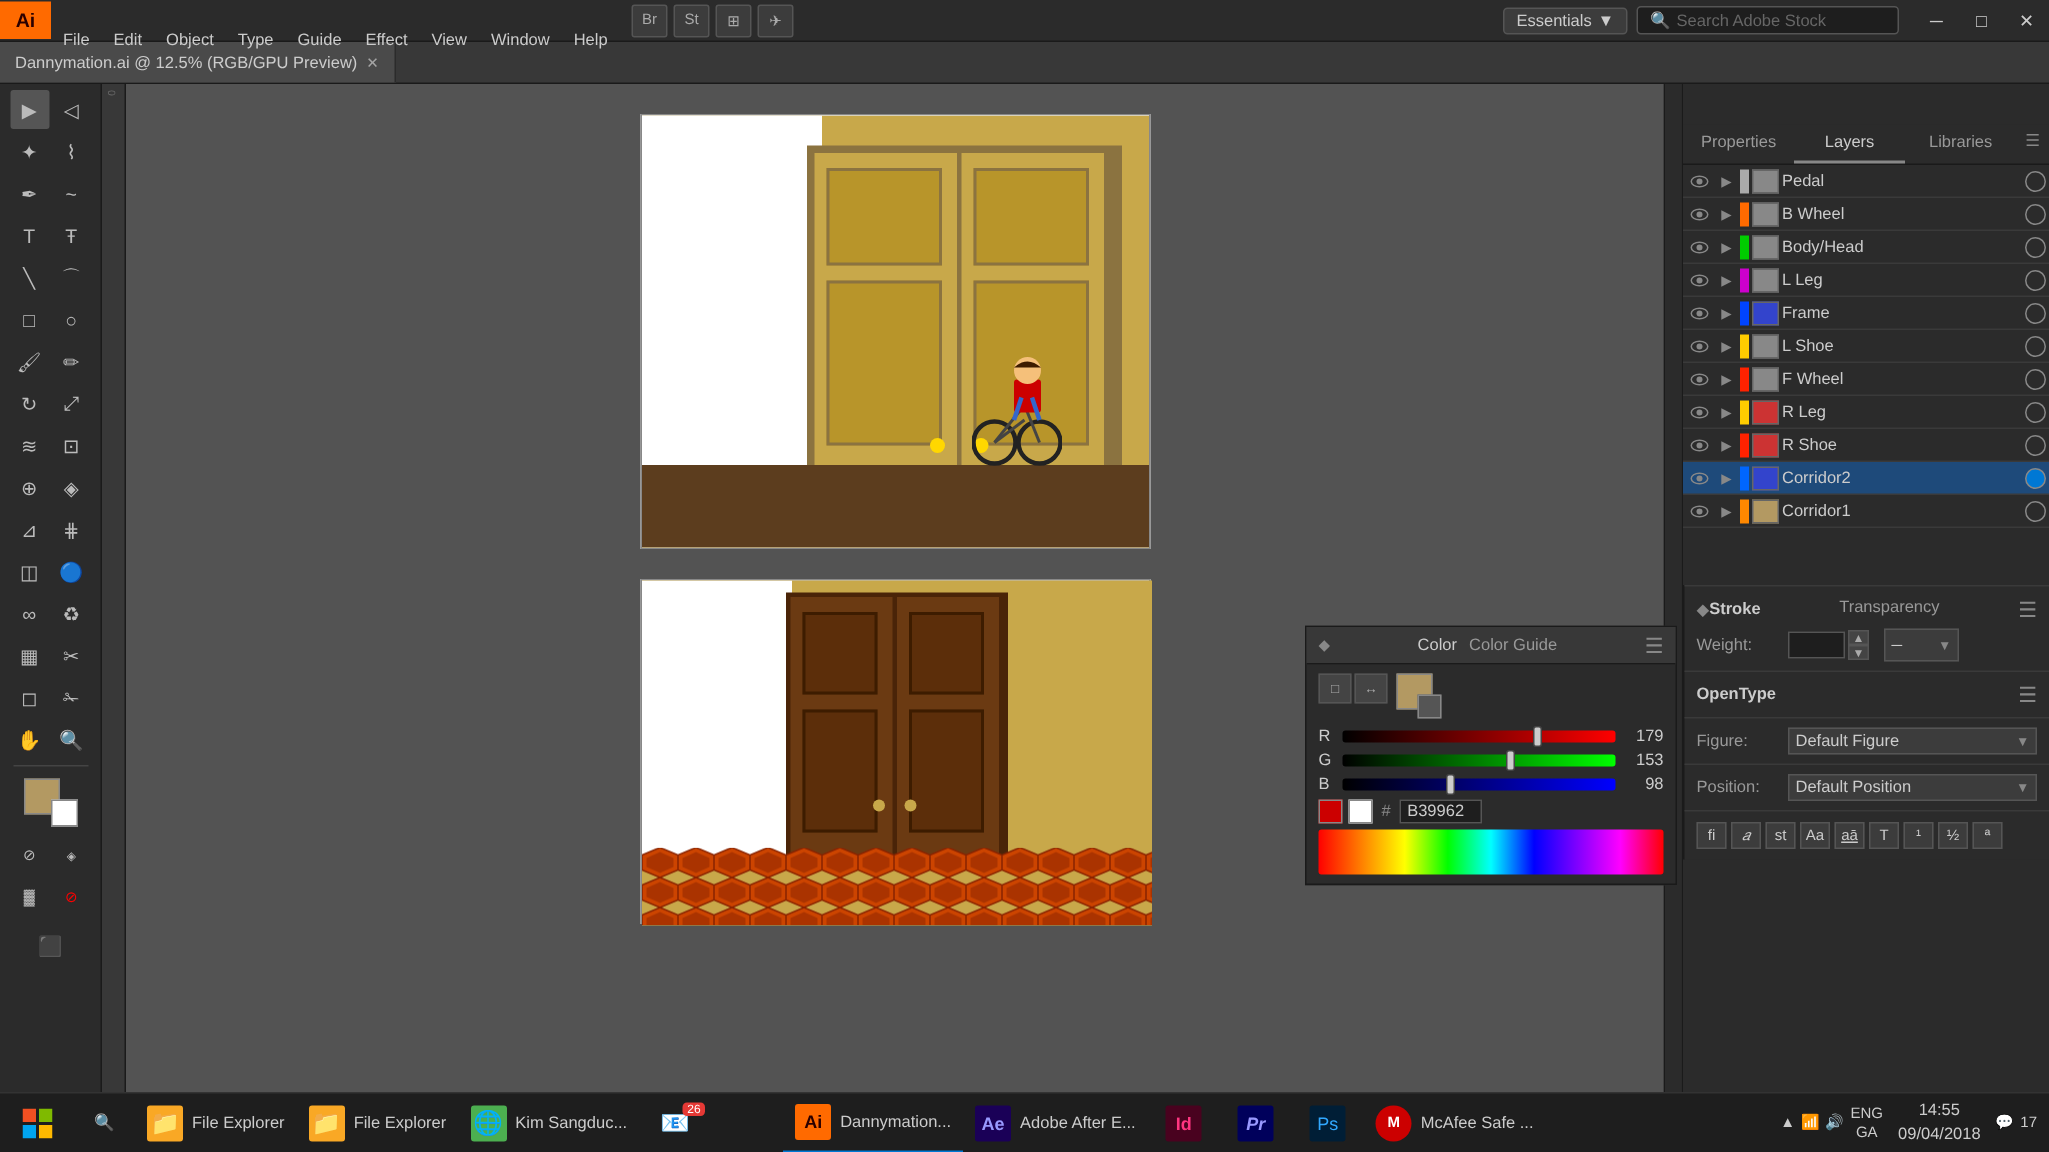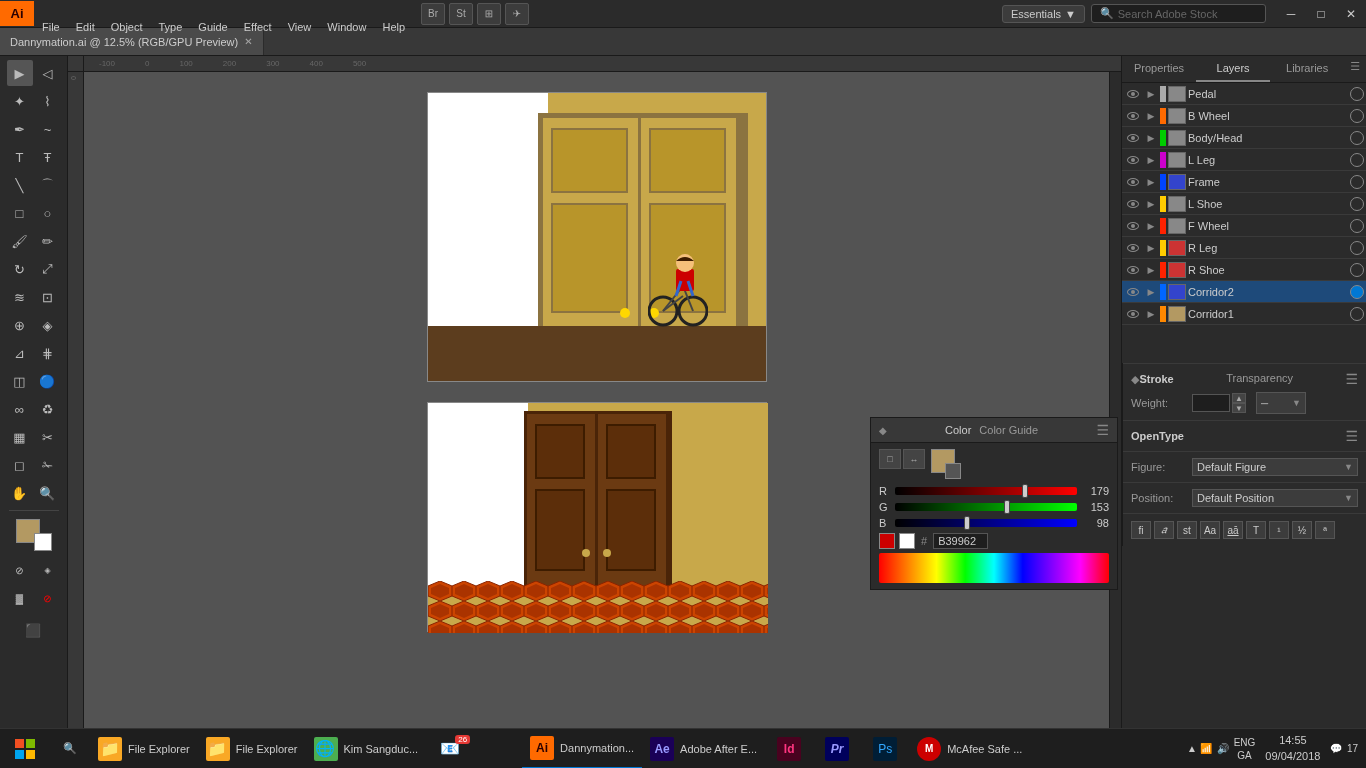--- a/index.html
+++ b/index.html
@@ -91,21 +91,21 @@
     .artboard-1 { height: 290px; }
     .artboard-2 { height: 230px; }
 
     
     .ab1-bg { width: 100%; height: 100%; background: white; position: relative; overflow: hidden; }
 
     
     #right-panel { width: 245px; background: #2b2b2b; display: flex; flex-direction: column; border-left: 1px solid #1a1a1a; flex-shrink: 0; }
 
     
-    #panel-tabs { display: flex; background: #2b2b2b; border-bottom: 1px solid #1a1a1a; }
+    #panel-tabs { display: flex; background: #2b2b2b; border-bottom: 1px solid #1a1a1a; margin-top: 27px; }
     .panel-tab {
       flex: 1; text-align: center; padding: 6px 4px; cursor: pointer; font-size: 11px;
       color: #999; border-bottom: 2px solid transparent;
     }
     .panel-tab.active { color: #ccc; border-bottom: 2px solid #888; }
     .panel-menu { margin-left: auto; padding: 4px 6px; cursor: pointer; color: #888; }
 
     
     #layers-list { flex: 1; overflow-y: auto; background: #2b2b2b; }
     .layer-item {
@@ -340,32 +340,20 @@
       <div class="tool" style="font-size:10px;">▓</div>
       <div class="tool" style="font-size:10px; color:red;">⊘</div>
     </div>
     <div style="margin-top:4px;">
       <div class="tool" style="width:26px; height:26px;">⬛</div>
     </div>
   </div>
 
   <div style="display:flex; flex:1; flex-direction:column; overflow:hidden;">
 
-    <div style="display:flex;">
-      <div class="ruler-corner"></div>
-      <div class="ruler-h" style="flex:1;">
-        <span class="ruler-tick">-100</span>
-        <span class="ruler-tick">0</span>
-        <span class="ruler-tick">100</span>
-        <span class="ruler-tick">200</span>
-        <span class="ruler-tick">300</span>
-        <span class="ruler-tick">400</span>
-        <span class="ruler-tick">500</span>
-      </div>
-    </div>
     <div style="display:flex; flex:1; overflow:hidden;">
       <div class="ruler-v">
         <div style="font-size:7px; color:#666; writing-mode:vertical-rl; padding:4px 2px;">0</div>
       </div>
 
       <div id="canvas-area" style="position:relative; background:#535353; flex:1; overflow:auto; display:flex; align-items:flex-start; justify-content:center;">
         <div class="artboard-container">
 
           <div class="artboard artboard-1">
             <div class="ab1-bg">

